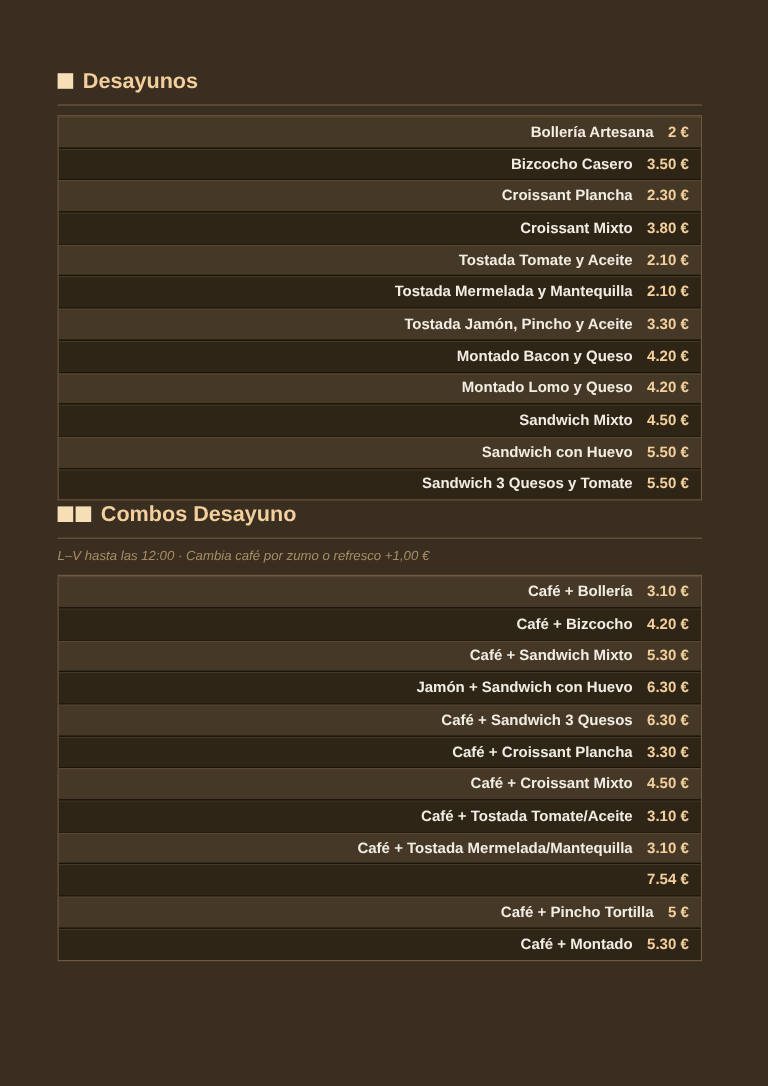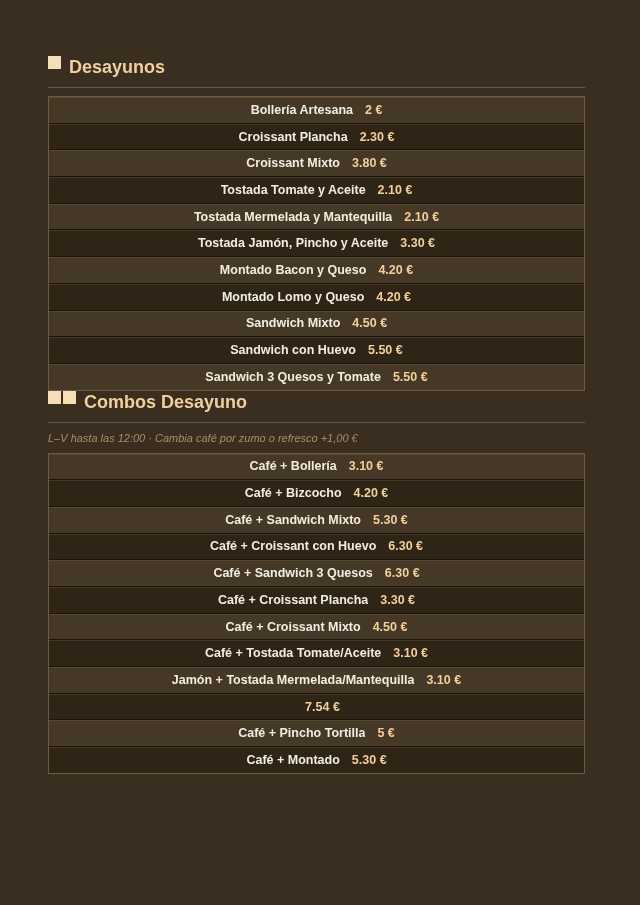--- a/index.html
+++ b/index.html
@@ -15,21 +15,21 @@
   .section { margin: 0; }
   .section + .section { }
 
   .section-title {
     margin: 0 0 9px 0;
     font-size: 18px;
     line-height: 22px;
     font-weight: bold;
     color: #f2cf9c;
     display: flex;
-    align-items: flex-start;
+    align-items: center;
   }
   .squares { display: inline-flex; gap: 2px; margin-right: 8px; }
   .sq {
     width: 13px; height: 13px;
     background: #f6dfb6;
     display: inline-block;
   }
 
   .rule {
     border: 0;
@@ -48,21 +48,21 @@
 
   .menu {
     list-style: none;
     margin: 0;
     padding: 0;
     border: 1px solid #6e5a3c;
   }
   .row {
     display: flex;
     align-items: center;
-    justify-content: center;
+    justify-content: flex-end;
     height: 25.7px;
     padding: 0 10px;
     background: #463827;
     box-shadow: inset 0 1px 0 rgba(244, 216, 168, 0.10);
   }
   .row:nth-child(even) { background: #2f2517; }
   .row + .row { border-top: 1px solid #1c140b; }
 
   .item-name {
     color: #f2ede3;
@@ -91,20 +91,24 @@
         </span>
         <span class="title-text">Desayunos</span>
       </h2>
       <hr class="rule">
       <ul class="menu">
     <li class="row">
       <span class="item-name">Bollería Artesana</span>
       <span class="item-price">2 €</span>
     </li>
 
+    <li class="row">
+      <span class="item-name">Bizcocho Casero</span>
+      <span class="item-price">3.50 €</span>
+    </li>
 
     <li class="row">
       <span class="item-name">Croissant Plancha</span>
       <span class="item-price">2.30 €</span>
     </li>
 
     <li class="row">
       <span class="item-name">Croissant Mixto</span>
       <span class="item-price">3.80 €</span>
     </li>
@@ -172,21 +176,21 @@
       <span class="item-name">Café + Bizcocho</span>
       <span class="item-price">4.20 €</span>
     </li>
 
     <li class="row">
       <span class="item-name">Café + Sandwich Mixto</span>
       <span class="item-price">5.30 €</span>
     </li>
 
     <li class="row">
-      <span class="item-name">Café + Croissant con Huevo</span>
+      <span class="item-name">Jamón + Sandwich con Huevo</span>
       <span class="item-price">6.30 €</span>
     </li>
 
     <li class="row">
       <span class="item-name">Café + Sandwich 3 Quesos</span>
       <span class="item-price">6.30 €</span>
     </li>
 
     <li class="row">
       <span class="item-name">Café + Croissant Plancha</span>
@@ -197,21 +201,21 @@
       <span class="item-name">Café + Croissant Mixto</span>
       <span class="item-price">4.50 €</span>
     </li>
 
     <li class="row">
       <span class="item-name">Café + Tostada Tomate/Aceite</span>
       <span class="item-price">3.10 €</span>
     </li>
 
     <li class="row">
-      <span class="item-name">Jamón + Tostada Mermelada/Mantequilla</span>
+      <span class="item-name">Café + Tostada Mermelada/Mantequilla</span>
       <span class="item-price">3.10 €</span>
     </li>
 
     <li class="row">
       <span class="item-price">7.54 €</span>
     </li>
 
     <li class="row">
       <span class="item-name">Café + Pincho Tortilla</span>
       <span class="item-price">5 €</span>

